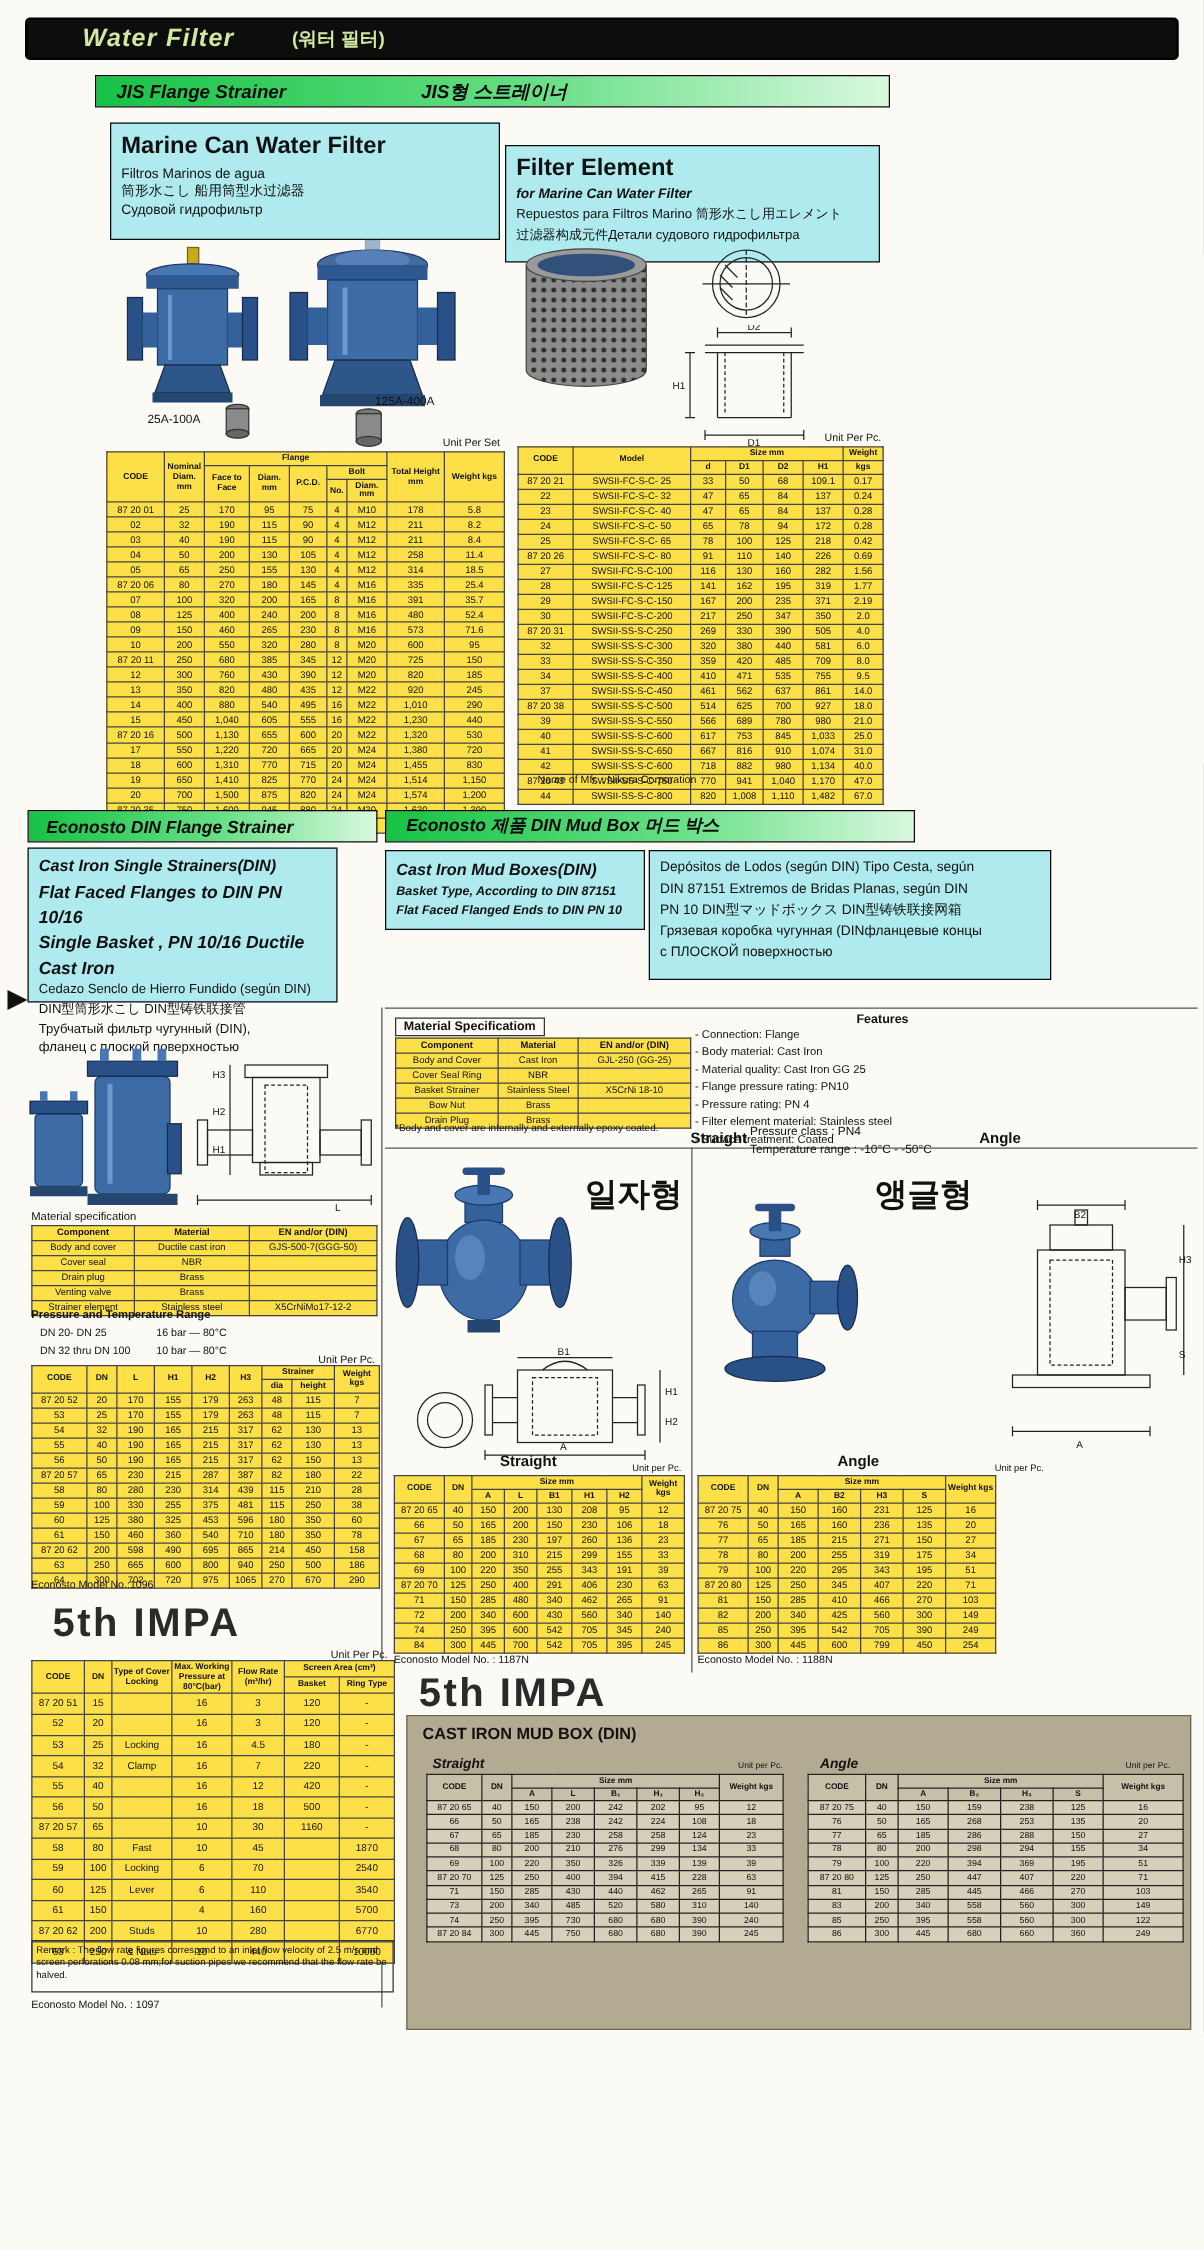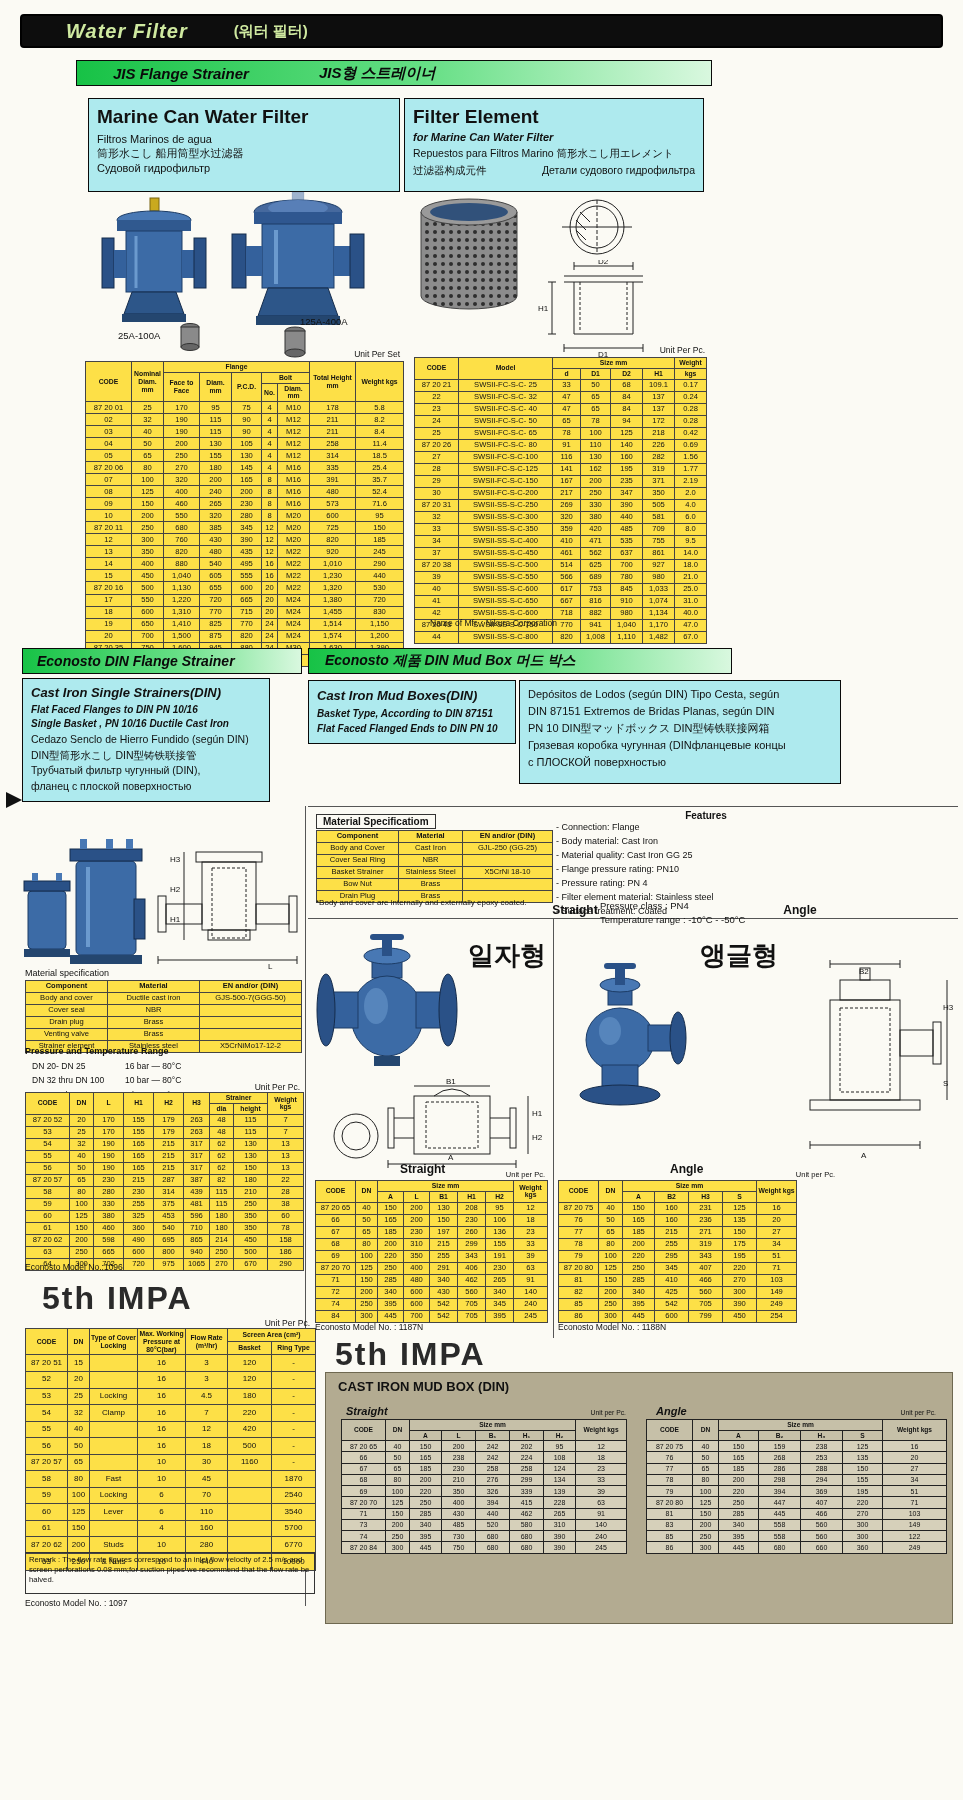--- a/index.html
+++ b/index.html
@@ -18,57 +18,57 @@
   .tan{background:#b3ab91}
   .tan-table{background:#d2ccb6}
   .tan-table th{border-color:#222;font-size:6.6px;background:#c6c0a8}
   .tan-table td{border-color:#222;font-size:7px;background:#d6d0ba}
   .unit{font-size:8.5px;text-align:right}
   .note{font-size:8.5px}
   .bigtitle{font-weight:bold;font-size:32px;color:#2a2a2a;letter-spacing:2px}
   .seclabel{font-weight:bold;font-size:12px}
   .plain td{border:none;font-size:8.5px;text-align:left;padding:0 14px 0 0;line-height:1.45}
   .featlist div{font-size:9px;line-height:1.55}
-  .din-bold div{font-weight:bold;font-style:italic;font-size:10px;line-height:1.45}
+  .din-bold div{font-weight:bold;font-style:italic;font-size:14px;line-height:1.45}
   .din-bold div:first-child{font-size:13px}
   .din-plain div{font-size:10.5px;line-height:1.5}
   .mud-bold div{font-weight:bold;font-style:italic;font-size:10px;line-height:1.5}
   .mud-bold div:first-child{font-size:13px}
   .mud-plain div{font-size:11px;line-height:1.55}
   .vline{background:#555;width:1px}
   .hline{background:#555;height:1px}
   svg text{fill:#111}
 </style>
 </head>
 <body>
 
 <div class="page">
 
   <div class="hdr abs" style="left:20px;top:14px;width:923px;height:34px">
     <span class="t1">Water Filter</span>
     <span class="t2">(워터 필터)</span>
   </div>
 
-  <div class="banner abs" style="left:76px;top:60px;width:636px;height:26px;font-size:15px;padding-left:36px;gap:70px">
+  <div class="banner abs" style="left:76px;top:60px;width:636px;height:26px;font-size:15px;padding-left:16px;gap:108px">
     <span>JIS Flange Strainer</span>
     <span>JIS형 스트레이너</span>
   </div>
 
   <div class="cyanbox abs" style="left:88px;top:98px;width:312px;height:94px">
     <div style="font-size:19px;font-weight:bold;margin-bottom:2px">Marine Can Water Filter</div>
     <div style="font-size:11px">Filtros Marinos de agua</div>
     <div style="font-size:11px">筒形水こし 船用筒型水过滤器</div>
     <div style="font-size:11px">Судовой гидрофильтр</div>
   </div>
 
-  <div class="cyanbox abs" style="left:404px;top:98px;width:300px;height:94px">
+  <div class="cyanbox abs" style="left:404px;top:116px;width:300px;height:94px">
     <div style="font-size:19px;font-weight:bold">Filter Element</div>
     <div style="font-size:11px;font-weight:bold;font-style:italic">for Marine Can Water Filter</div>
     <div style="font-size:10.5px;margin-top:2px">Repuestos para Filtros Marino 筒形水こし用エレメント</div>
-    <div style="display:flex;justify-content:space-between;margin-top:2px">
+    <div style="display:flex;justify-content:flex-start;margin-top:2px">
       <span style="font-size:10.5px">过滤器构成元件</span>
       <span style="font-size:10.5px">Детали судового гидрофильтра</span>
     </div>
   </div>
 
   <svg class="abs" style="left:92px;top:196px" width="128" height="132" viewBox="0 0 128 132">
     <rect x="58" y="2" width="9" height="13" fill="#c9a91e" stroke="#7a6410"></rect>
     <ellipse cx="62" cy="24" rx="37" ry="9" fill="#4878b4" stroke="#1c3c66"></ellipse>
     <rect x="25" y="24" width="74" height="11" fill="#30598f"></rect>
     <rect x="34" y="35" width="56" height="61" fill="#3c6ba6" stroke="#1c3c66"></rect>

